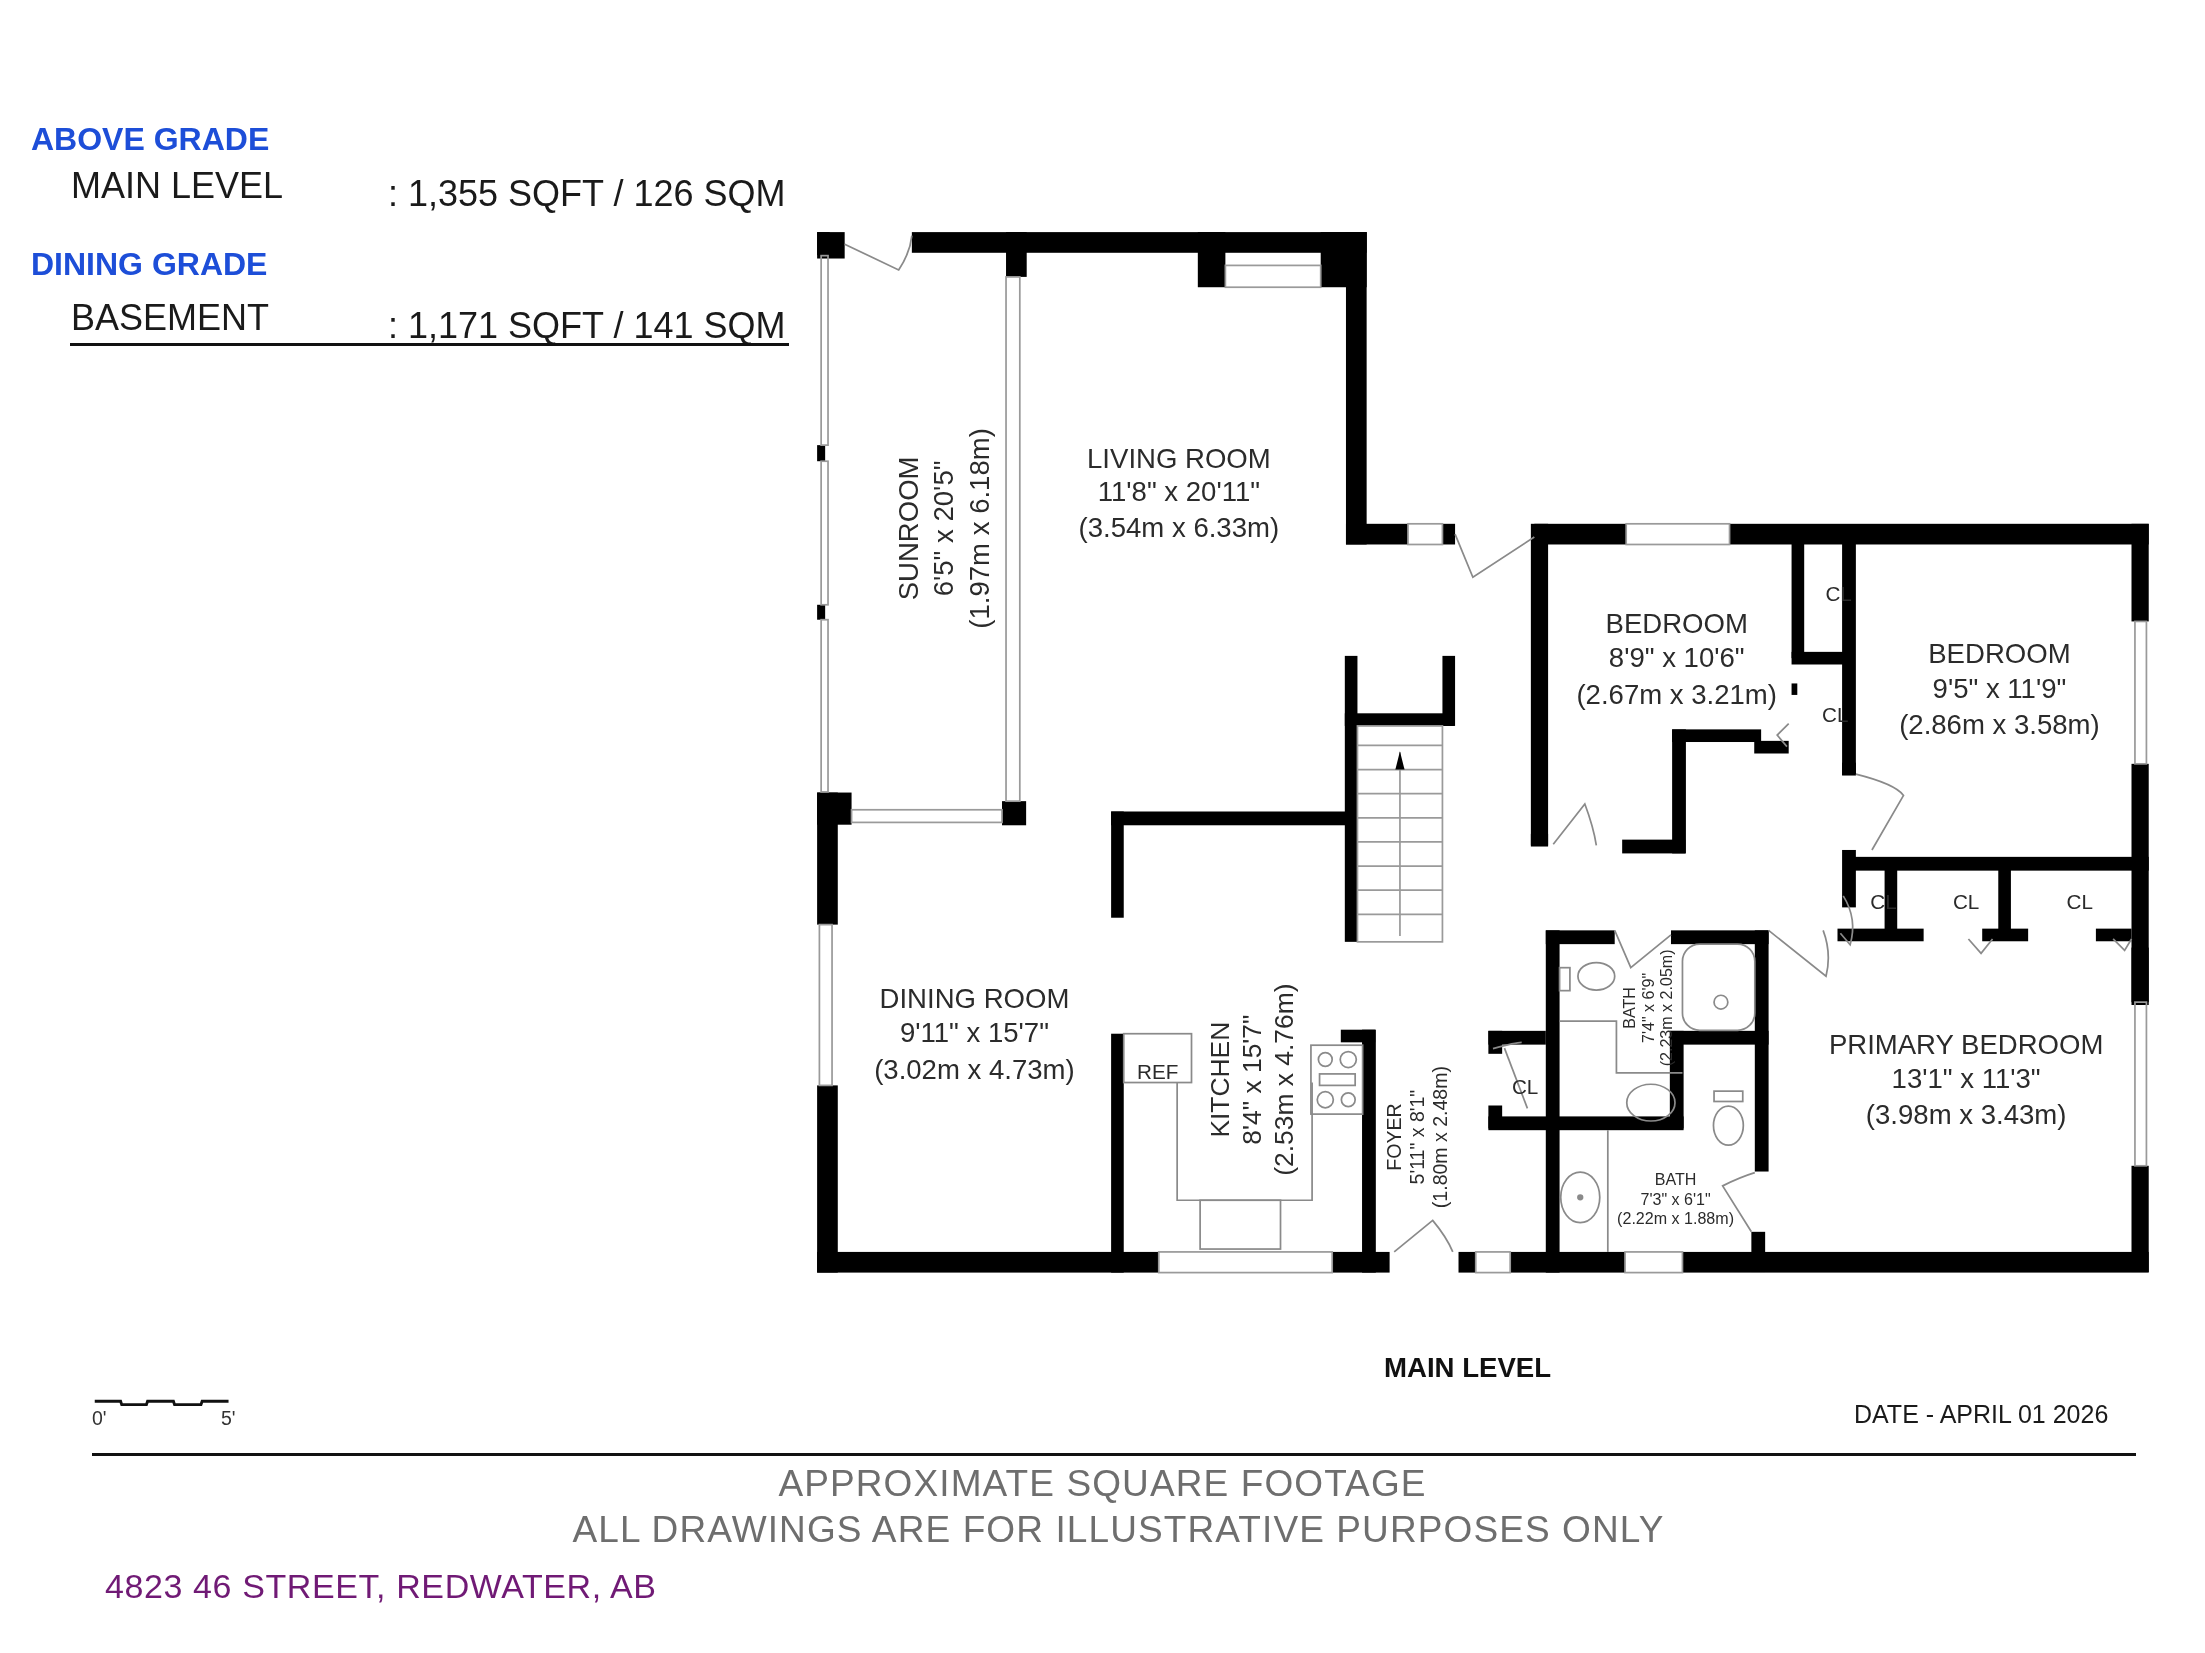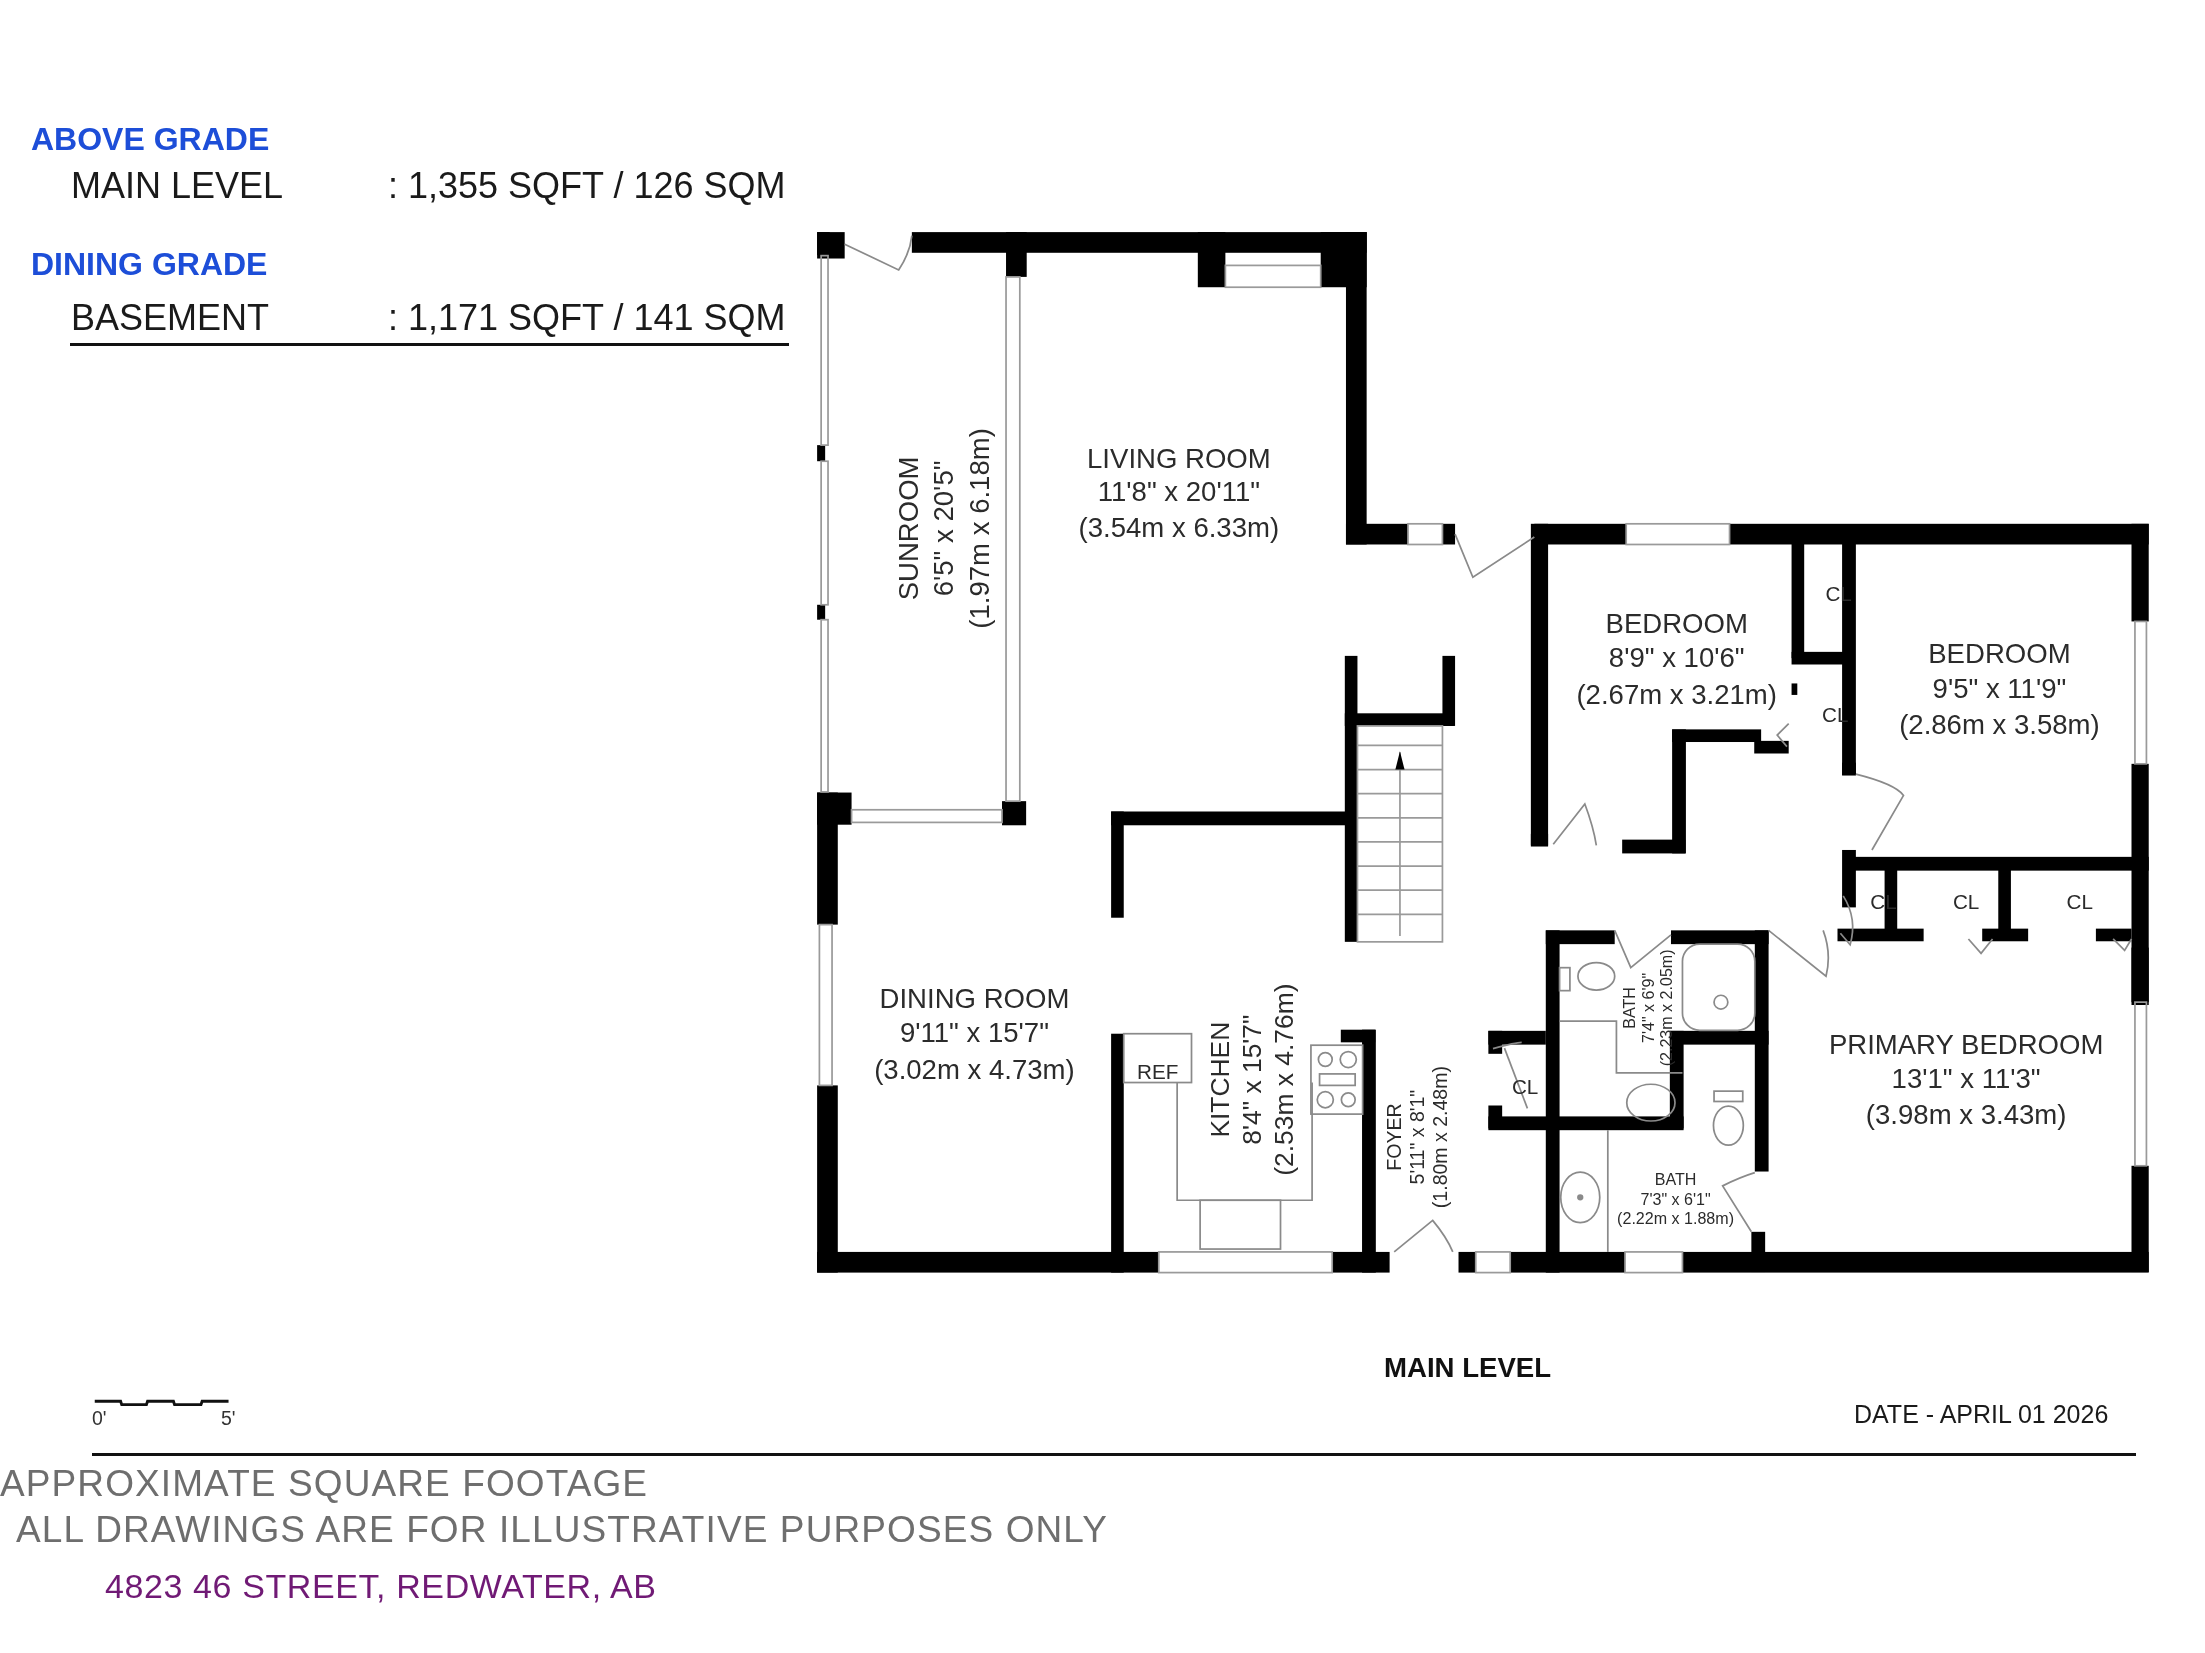--- a/index.html
+++ b/index.html
@@ -1,25 +1,25 @@
 <!DOCTYPE html>
 <html style="font-size:9.2px"><head>
 <meta charset="utf-8">
 <style>
   html, body { margin:0; padding:0; background:#ffffff; }
   body { width:2205px; height:1654px; position:relative; overflow:hidden; font-family:"Liberation Sans", "DejaVu Sans", sans-serif; color:#1a1a1a; }
   .abs { position:absolute; white-space:nowrap; }
   .grade-heading { font-weight:700; font-size:32px; letter-spacing:0px; color:#1d4ed8; }
   .area-label { font-size:36px; color:#1a1a1a; }
-  .area-value { font-size:36px; color:#1a1a1a; }
+  .area-value { font-size:36px; color:#1a1a1a;margin-top:8px; }
   .summary-rule { position:absolute; left:70px; top:343px; width:719px; height:3.4px; background:#111; }
   .level-title { font-weight:700; font-size:27.6px; color:#111; }
   .date { font-size:25px; color:#1a1a1a; }
   .footer-rule { position:absolute; left:92px; top:1453px; width:2044px; height:3.4px; background:#111; }
-  .disclaimer { font-size:37px; color:#6e6e6e; letter-spacing:1.1px; width:2205px; left:0; }
+  .disclaimer { font-size:37px; color:#6e6e6e; letter-spacing:1.1px; text-align:center; width:2205px; left:0; }
   .address { font-size:34px; color:#701a75; letter-spacing:0.6px; }
   .scale-label { font-size:19.5px; color:#333; }
   svg.plan { position:absolute; left:0; top:0; }
   .room-text { font-family:"Liberation Sans", "DejaVu Sans", sans-serif; fill:#2b2b2b; }
 </style>
 </head>
 <body>
 
 <div class="abs grade-heading" style="left:31px; top:121px;">ABOVE GRADE</div>
 <div class="abs area-label" style="left:71px; top:165px;">MAIN LEVEL</div>

